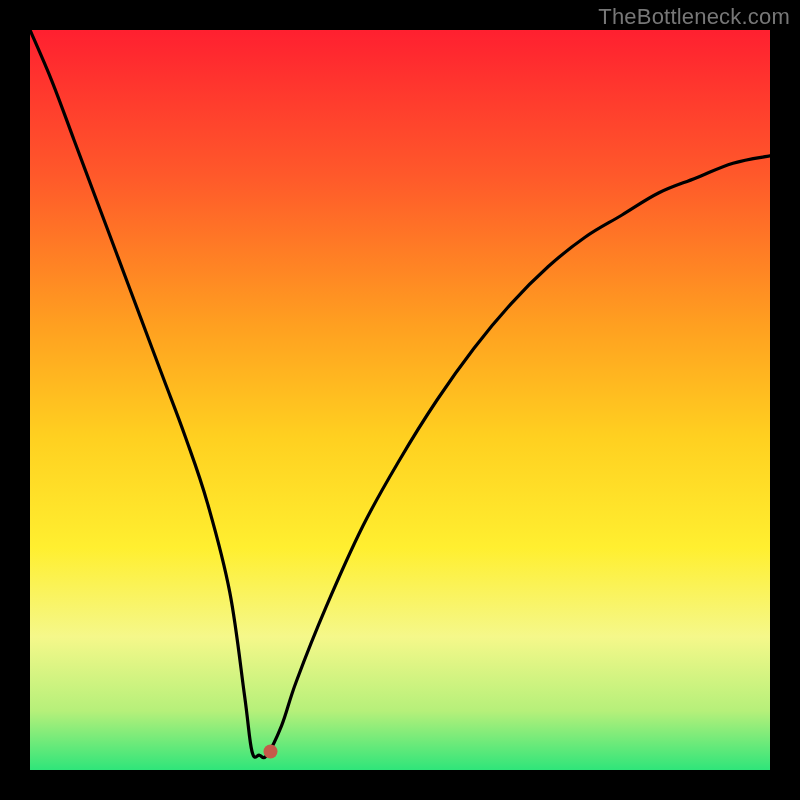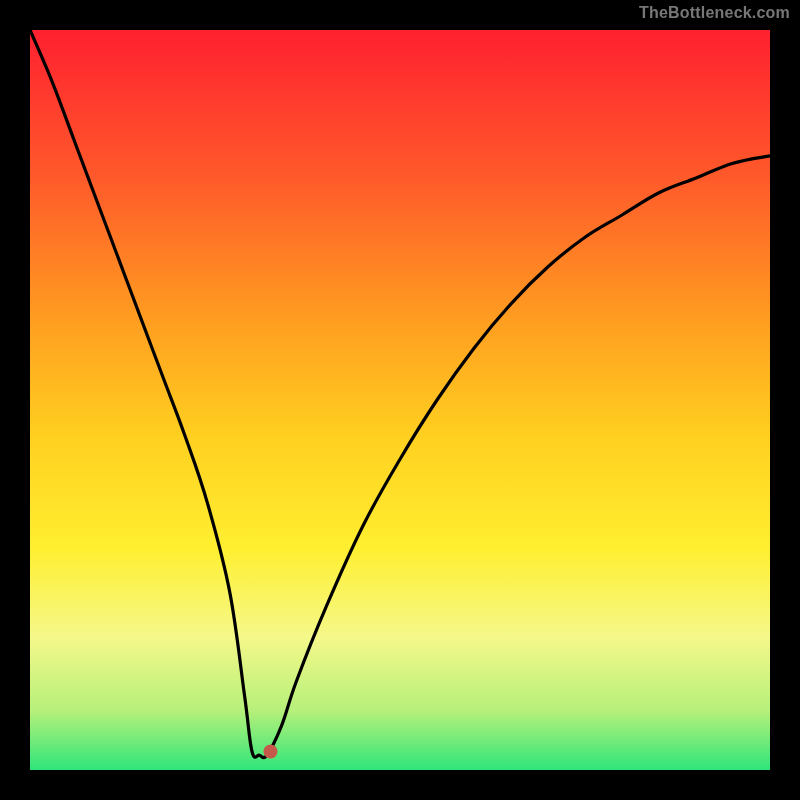--- a/index.html
+++ b/index.html
@@ -17,22 +17,22 @@
     left: 0;
     width: 800px;
     height: 800px;
     background: #000;
   }
   .attribution {
     position: absolute;
     top: 4px;
     right: 10px;
     color: #777;
-    font-size: 16px;
-    font-weight: 700;
+    font-size: 22px;
+    font-weight: 400;
     letter-spacing: 0.2px;
     text-align: center;
   }
   .plot {
     position: absolute;
     top: 30px;
     left: 30px;
     width: 740px;
     height: 740px;
   }

